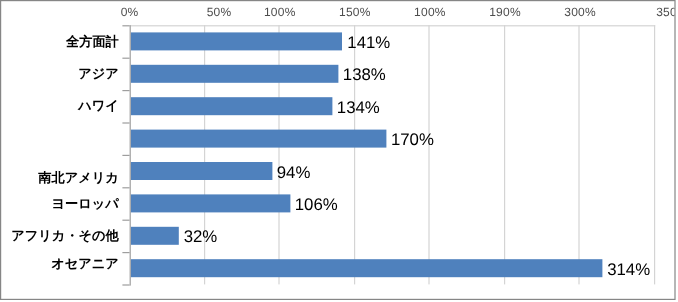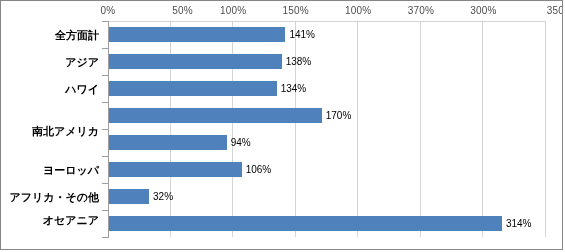--- a/index.html
+++ b/index.html
@@ -101,48 +101,48 @@
 
   
   .bar {
     position: absolute;
     left: 1px;
     background: #4f81bd;
     height: 15px;
   }
   .bar-value {
     position: absolute;
-    font-size: 10px;
+    font-size: 14px;
     color: #000000;
     white-space: nowrap;
     line-height: 12px;
     transform: translateY(-50%);
   }
 </style>
 </head>
 <body>
 
 <div id="chart-frame">
 
   <div id="x-axis-labels">
       <div class="x-tick-label" style="left: 107px;">0%</div>
       <div class="x-tick-label" style="left: 169.571px; margin-left: 12px;">50%</div>
       <div class="x-tick-label" style="left: 232.143px;">100%</div>
       <div class="x-tick-label" style="left: 294.714px;">150%</div>
       <div class="x-tick-label" style="left: 357.286px;">100%</div>
-      <div class="x-tick-label" style="left: 419.857px;">370%</div>
+      <div class="x-tick-label" style="left: 419.857px;">190%</div>
       <div class="x-tick-label" style="left: 482.429px;">300%</div>
       <div class="x-tick-label" style="left: 559px;">350%</div>
     </div>
 
   <div id="y-axis-labels">
       <div class="y-cat-label" style="top: 13.5px;">全方面計</div>
       <div class="y-cat-label" style="top: 40.5px;">アジア</div>
       <div class="y-cat-label" style="top: 67.5px;">ハワイ</div>
-      <div class="y-cat-label" style="top: 110px;">南北アメリカ</div>
+      <div class="y-cat-label" style="top: 128px;">南北アメリカ</div>
       <div class="y-cat-label" style="top: 148.5px;">ヨーロッパ</div>
       <div class="y-cat-label" style="top: 175.5px;">アフリカ・その他</div>
       <div class="y-cat-label" style="top: 199px; margin-left: 16px;">オセアニア</div>
     </div>
 
   <div id="plot-top-border"></div>
 
   <div id="plot-area">
       <div class="gridline" style="left: 61.5714px;"></div>
       <div class="gridline" style="left: 124.143px;"></div>

